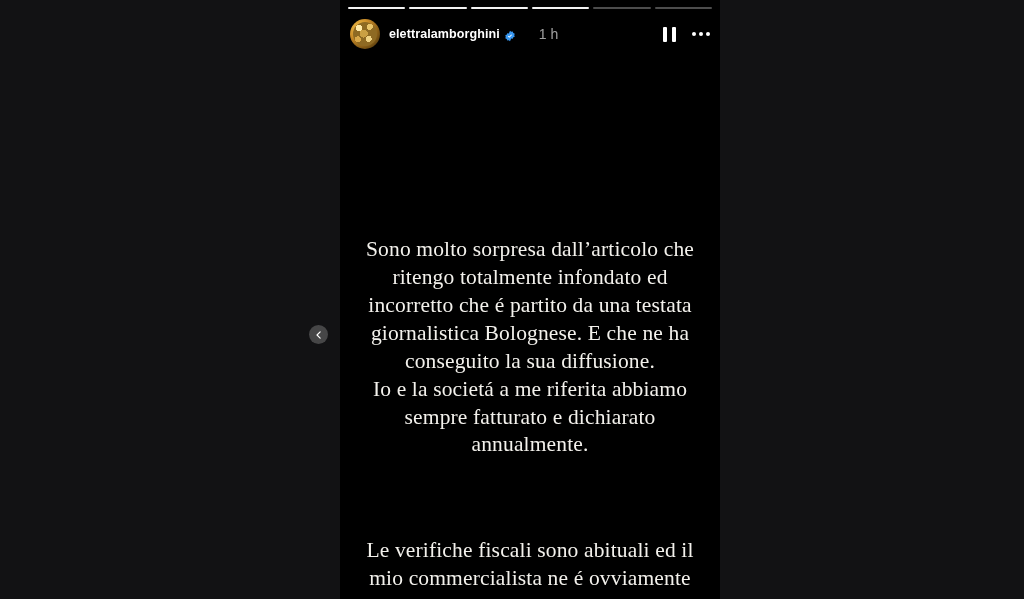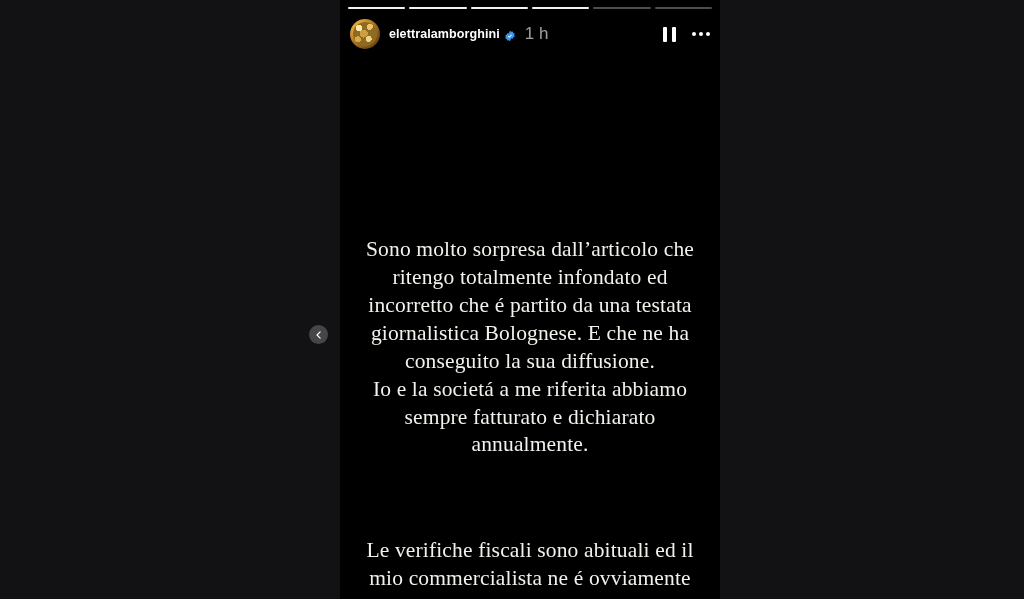--- a/index.html
+++ b/index.html
@@ -101,23 +101,23 @@
     white-space: nowrap;
   }
   .verified-badge {
     margin-left: 4px;
     width: 12px;
     height: 12px;
     flex: 0 0 auto;
     display: inline-block;
   }
   .timestamp {
-    margin-left: 9px;
+    margin-left: 23px;
     color: rgba(255,255,255,0.62);
-    font-size: 17px;
+    font-size: 14px;
     white-space: nowrap;
   }
   .header-actions {
     margin-left: auto;
     display: flex;
     align-items: center;
     gap: 16px;
   }
   .pause-icon {
     width: 13px;

